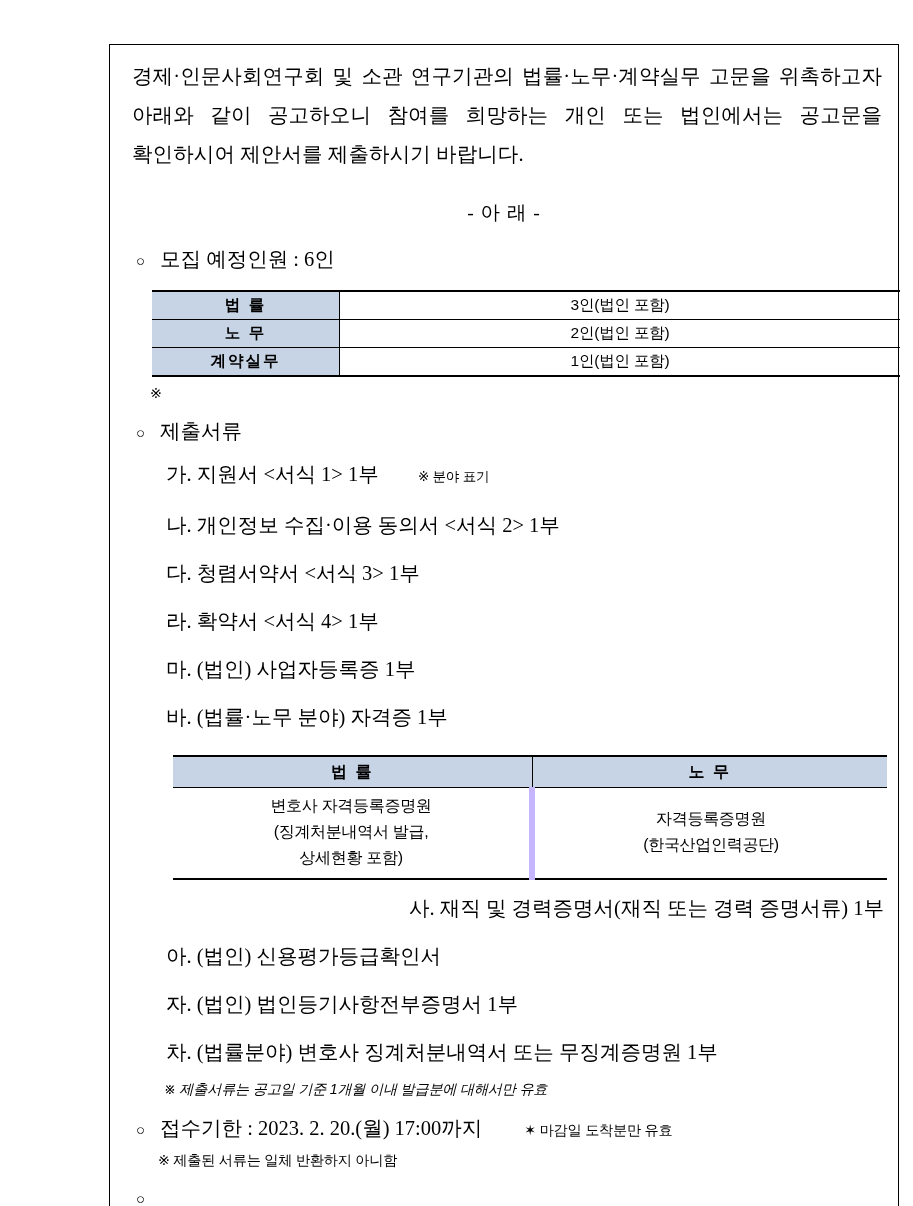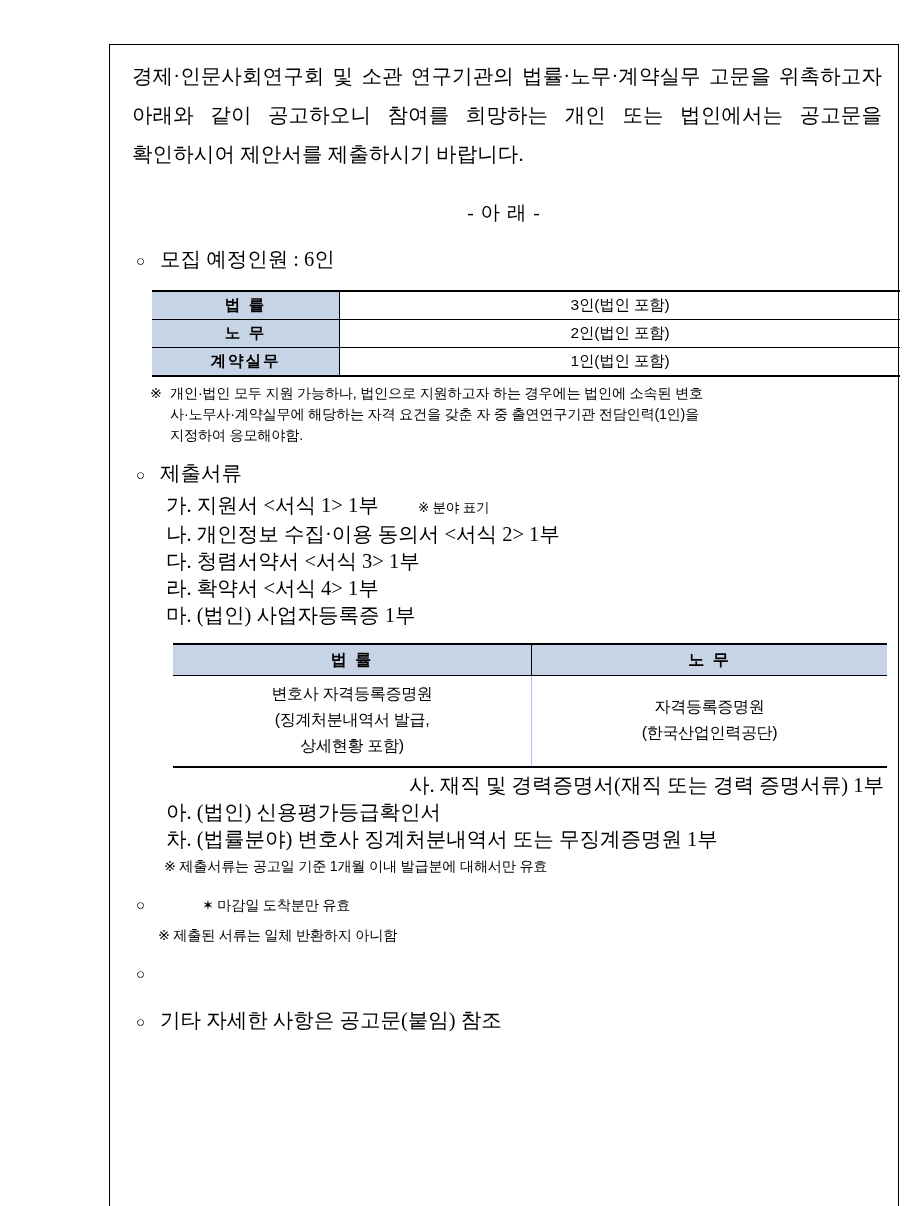--- a/index.html
+++ b/index.html
@@ -72,21 +72,21 @@
     display: inline-block;
     width: 24px;
     flex: 0 0 24px;
     font-size: 15px;
   }
   .bullet-text { display: inline-block; }
 
   
   .sub-line {
     font-size: 20.5px;
-    line-height: 27px;
+    line-height: 48px;
     margin-left: 42px;
     white-space: nowrap;
   }
   .sub-note {
     font-size: 13.5px;
     font-family: "Liberation Sans", "DejaVu Sans", sans-serif;
     margin-left: 34px;
     letter-spacing: -0.2px;
   }
 
@@ -174,21 +174,21 @@
   }
   .table-cert th:first-child { border-left: none; }
   .table-cert th:last-child { border-right: none; }
   .table-cert td {
     font-size: 16px;
     text-align: center;
     vertical-align: middle;
     line-height: 26px;
     padding: 5px 0 7px 0;
     border-left: 1px solid #000000;
-    border-right: 1px solid #c4b5fd;
+    border-right: 6px solid #c4b5fd;
     letter-spacing: -0.3px;
   }
   .table-cert td:first-child { border-left: none; }
   .table-cert td:last-child { border-right: none; }
   .table-cert .col-law { width: 356px; }
   .table-cert .line { display: block; }
 </style>
 </head>
 <body>
 
@@ -216,25 +216,20 @@
         </tr>
         <tr>
           <td class="hdr">계약실무</td>
           <td class="val">1인(법인 포함)</td>
         </tr>
       </tbody>
     </table>
 
     <div class="note">
       <span class="note-mark">※</span>
-      <span class="note-body">
-        <span class="l">개인·법인 모두 지원 가능하나, 법인으로 지원하고자 하는 경우에는 법인에 소속된 변호</span>
-        <span class="l">사·노무사·계약실무에 해당하는 자격 요건을 갖춘 자 중 출연연구기관 전담인력(1인)을</span>
-        <span class="l">지정하여 응모해야함.</span>
-      </span>
     </div>
 
     <div class="bullet-line" style="margin-top:10px;">
       <span class="bullet-mark">○</span>
       <span class="bullet-text">제출서류</span>
     </div>
 
     <div class="sub-line">
       <span>가. 지원서 &lt;서식 1&gt; 1부</span>
       <span class="sub-note">※ 분야 표기</span>
@@ -243,20 +238,23 @@
       <span>나. 개인정보 수집·이용 동의서 &lt;서식 2&gt; 1부</span>
     </div>
     <div class="sub-line">
       <span>다. 청렴서약서 &lt;서식 3&gt; 1부</span>
     </div>
     <div class="sub-line">
       <span>라. 확약서 &lt;서식 4&gt; 1부</span>
     </div>
     <div class="sub-line">
       <span>마. (법인) 사업자등록증 1부</span>
+    </div>
+    <div class="sub-line">
+      <span>바. (법률·노무 분야) 자격증 1부</span>
     </div>
 
     <table class="table-cert">
       <thead>
         <tr>
           <th class="col-law">법  률</th>
           <th>노  무</th>
         </tr>
       </thead>
       <tbody>
@@ -274,27 +272,31 @@
       </tbody>
     </table>
 
     <div class="sub-line" style="margin-top:4px;text-align:right;">
       <span>사. 재직 및 경력증명서(재직 또는 경력 증명서류) 1부</span>
     </div>
     <div class="sub-line">
       <span>아. (법인) 신용평가등급확인서</span>
     </div>
     <div class="sub-line">
+      <span>자. (법인) 법인등기사항전부증명서 1부</span>
+    </div>
+    <div class="sub-line">
       <span>차. (법률분야) 변호사 징계처분내역서 또는 무징계증명원 1부</span>
     </div>
 
-    <div class="note-inline" style="margin-top:4px;">※ 제출서류는 공고일 기준 1개월 이내 발급분에 대해서만 유효</div>
+    <div class="note-inline" style="margin-top:4px;font-style:italic;">※ 제출서류는 공고일 기준 1개월 이내 발급분에 대해서만 유효</div>
 
     <div class="bullet-line" style="margin-top:12px;">
       <span class="bullet-mark">○</span>
+      <span class="bullet-text">접수기한 : 2023. 2. 20.(월) 17:00까지</span>
       <span class="star-note">
         <span>✶</span>
         <span>마감일 도착분만 유효</span>
       </span>
     </div>
 
     <div class="note-inline" style="margin-top:4px;margin-left:34px;">※ 제출된 서류는 일체 반환하지 아니함</div>
 
     <div class="bullet-line" style="margin-top:12px;">
       <span class="bullet-mark">○</span>

